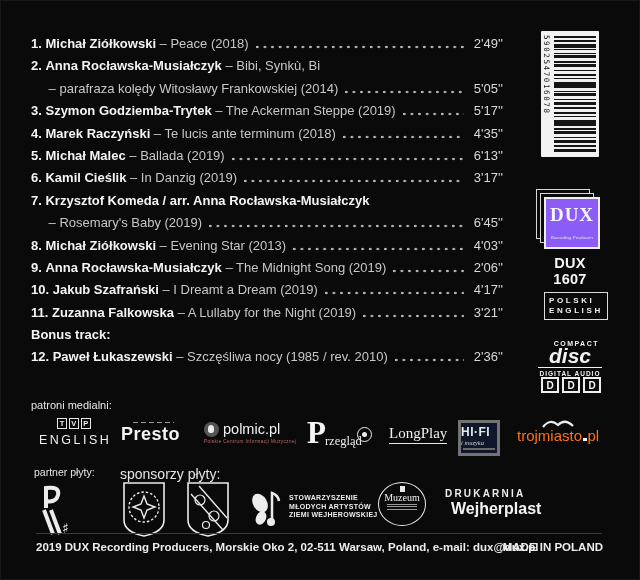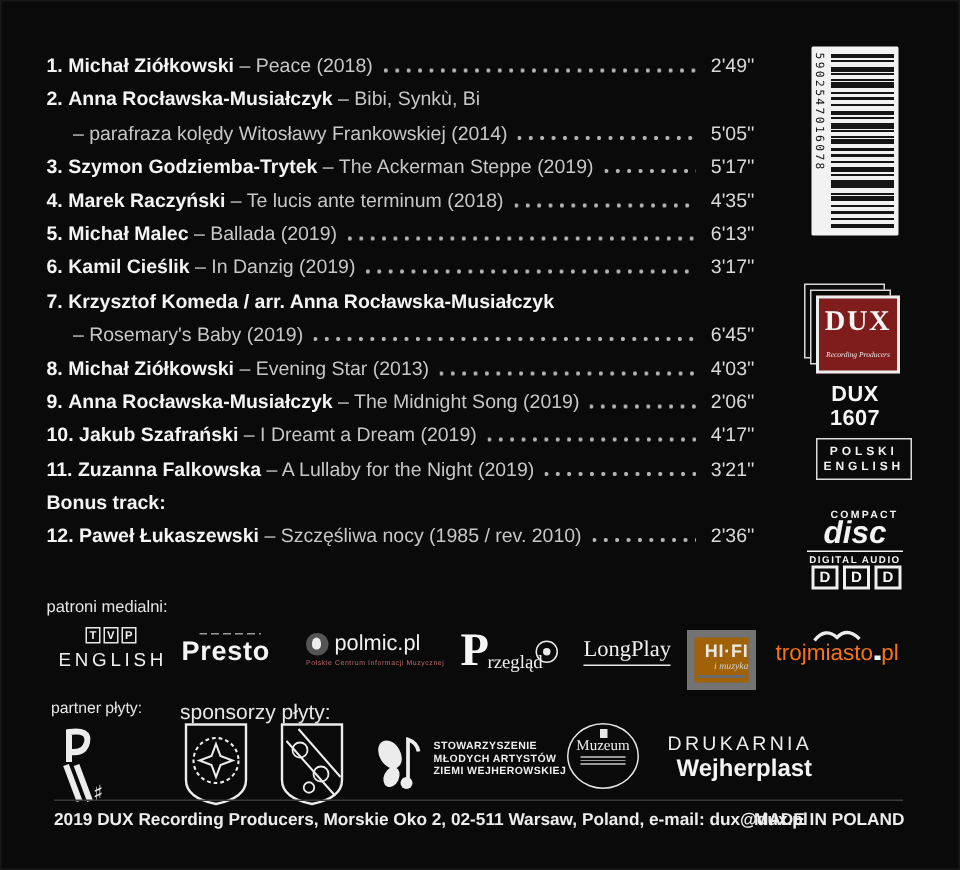--- a/index.html
+++ b/index.html
@@ -19,28 +19,28 @@
     background-size:7.6px 4px;background-repeat:repeat-x;}
   .tdur{min-width:36px;text-align:right;color:#d9d9d9;white-space:nowrap;}
   
   #barcode{position:absolute;left:540px;top:30px;width:58px;height:126px;background:#f2f2f2;border-radius:1px;}
   #barcode .digits{position:absolute;left:1px;top:4px;height:118px;writing-mode:vertical-rl;
     font-family:"DejaVu Sans Mono",monospace;font-size:7.5px;color:#111;letter-spacing:1.6px;}
   #barcode .bars{position:absolute;left:13px;right:3px;top:5px;bottom:5px;
     background-image:
       repeating-linear-gradient(to bottom,#151515 0 1.4px,transparent 1.4px 4.2px),
       repeating-linear-gradient(to bottom,#151515 0 2.4px,transparent 2.4px 9.5px);}
-  #dux-logo{position:absolute;left:543px;top:196px;width:52px;height:48px;border:2px solid #ededed;background:#7f1d1d;z-index:3;text-align:center;}
+  #dux-logo{position:absolute;left:543px;top:196px;width:52px;height:48px;border:2px solid #ededed;background:#8b5cf6;z-index:3;text-align:center;}
   .dux-stack{position:absolute;border:1.5px solid #d8d8d8;width:52px;height:48px;background:#0a0a0a;}
   #dux-stack1{left:539px;top:192px;z-index:2;}
   #dux-stack2{left:535px;top:188px;z-index:1;}
   #dux-logo .dux-word{font-family:"Liberation Serif","DejaVu Serif",serif;font-weight:bold;font-size:19px;letter-spacing:1px;margin-top:5px;color:#f5f5f5;}
   #dux-logo .dux-sub{font-family:"Liberation Serif","DejaVu Serif",serif;font-style:italic;font-size:5px;margin-top:9px;color:#e8e8e8;}
   #catalog-number{position:absolute;left:536px;top:254px;width:66px;text-align:center;font-weight:bold;font-size:14.5px;letter-spacing:0.3px;color:#f6f6f6;}
-  #lang-badge{position:absolute;left:543px;top:291px;border:1px solid #dcdcdc;padding:3px 4px;text-align:center;}
+  #lang-badge{position:absolute;left:543px;top:291px;border:1px solid #dcdcdc;padding:3px 4px;text-align:left;}
   #lang-badge div{font-weight:bold;font-size:8px;letter-spacing:2.6px;line-height:10px;color:#f1f1f1;}
   #cd-logo{position:absolute;left:537px;top:339px;width:64px;text-align:center;}
   #cd-logo .cd-top{font-weight:bold;font-size:7px;letter-spacing:1.5px;text-align:right;padding-right:3px;color:#f3f3f3;}
   #cd-logo .cd-main{font-weight:bold;font-style:italic;font-size:21px;line-height:18px;letter-spacing:0px;color:#f3f3f3;}
   #cd-logo .cd-bottom{font-weight:bold;font-size:6.5px;letter-spacing:1px;border-top:1.5px solid #f3f3f3;margin-top:2px;padding-top:1.5px;color:#f3f3f3;}
   #ddd-row{position:absolute;left:540px;top:376px;display:flex;gap:3px;}
   .ddd-box{width:14px;height:12px;border:2px solid #eeeeee;display:flex;align-items:center;justify-content:center;font-weight:bold;font-size:10px;color:#f5f5f5;}
   
   #patrons-label{position:absolute;left:30px;top:398px;font-size:11px;color:#e6e6e6;}
   #logo-tvp{position:absolute;left:38px;top:417px;width:70px;text-align:center;}
@@ -56,42 +56,42 @@
   #logo-polmic .polmic-disc::after{content:"";position:absolute;left:4px;top:3px;width:6px;height:8px;border-radius:50% 50% 40% 40%;background:#ededed;}
   #logo-polmic .polmic-name{font-size:14.5px;color:#f1f1f1;}
   #logo-polmic .polmic-cap{margin-top:2px;font-size:4.6px;letter-spacing:0.4px;color:#c06a6a;}
   #logo-przeglad{position:absolute;left:306px;top:417px;display:flex;align-items:flex-end;font-family:"Liberation Serif","DejaVu Serif",serif;}
   #logo-przeglad .p-big{font-weight:bold;font-size:31px;line-height:30px;color:#f5f5f5;}
   #logo-przeglad .p-rest{font-size:12.5px;line-height:14px;margin-left:-1px;color:#f0f0f0;}
   #logo-longplay{position:absolute;left:356px;top:424px;display:flex;align-items:center;gap:17px;}
   #logo-longplay .lp-disc{width:13px;height:13px;border:1.5px solid #ececec;border-radius:50%;position:relative;}
   #logo-longplay .lp-disc::after{content:"";position:absolute;left:4px;top:4px;width:5px;height:5px;border-radius:50%;background:#ececec;}
   #logo-longplay .lp-name{font-family:"Liberation Serif","DejaVu Serif",serif;font-size:15px;border-bottom:1px solid #e8e8e8;padding-bottom:1px;color:#f1f1f1;}
-  #logo-hifi{position:absolute;left:457px;top:419px;width:36px;height:30px;border:5px solid #737373;background:#a16207;text-align:right;}
+  #logo-hifi{position:absolute;left:457px;top:419px;width:36px;height:30px;border:3px solid #737373;background:#0f172a;text-align:left;}
   #logo-hifi .hifi-name{font-weight:bold;font-size:12px;letter-spacing:0.5px;line-height:14px;margin-top:2px;color:#e9e9e9;}
   #logo-hifi .hifi-sub{font-family:"Liberation Serif","DejaVu Serif",serif;font-style:italic;font-size:6.5px;color:#cfcfcf;}
   #logo-hifi .hifi-bar{height:2.5px;margin:1.5px 2px 0 2px;background:#6a6a6a;}
   #logo-trojmiasto{position:absolute;left:516px;top:416px;text-align:center;}
   #logo-trojmiasto svg{display:block;margin:0 auto -2px auto;}
   #logo-trojmiasto .tm-name{font-weight:normal;font-size:15px;color:#f97316;}
   #logo-trojmiasto .tm-dot{display:inline-block;width:3.5px;height:3.5px;background:#f3f3f3;margin:0 1px;}
   
   #partner-label{position:absolute;left:33px;top:465px;font-size:10.5px;color:#e6e6e6;}
   #sponsors-label{position:absolute;left:119px;top:465px;font-size:14px;color:#e6e6e6;}
   #logo-partner-monogram{position:absolute;left:37px;top:483px;}
   #logo-crest1{position:absolute;left:120px;top:479px;}
   #logo-crest2{position:absolute;left:184px;top:479px;}
   #logo-association{position:absolute;left:251px;top:484px;display:flex;align-items:center;gap:7px;}
   #logo-association .assoc-text div{font-weight:bold;font-size:7px;letter-spacing:0.3px;line-height:8.5px;color:#ededed;}
   #logo-muzeum{position:absolute;left:377px;top:481px;width:46px;height:42px;border:1.5px solid #e6e6e6;border-radius:50%;text-align:center;}
   #logo-muzeum .mz-fig{width:5px;height:6px;background:#e6e6e6;margin:3px auto 0 auto;}
   #logo-muzeum .mz-name{font-family:"Liberation Serif","DejaVu Serif",serif;font-size:10px;line-height:11px;color:#f0f0f0;}
   #logo-muzeum .mz-lines{height:6px;margin:1px 8px 0 8px;background-image:repeating-linear-gradient(to bottom,#9a9a9a 0 1px,transparent 1px 2.5px);}
   #logo-wejherplast{position:absolute;left:444px;top:487px;}
-  #logo-wejherplast .wp-top{font-weight:normal;font-size:13px;letter-spacing:2.2px;color:#ececec;}
+  #logo-wejherplast .wp-top{font-weight:bold;font-size:10px;letter-spacing:2.2px;color:#ececec;}
   #logo-wejherplast .wp-name{font-weight:bold;font-size:16px;margin-top:1px;margin-left:6px;color:#f4f4f4;}
   
   #footer-divider{position:absolute;left:35px;top:532px;width:566px;height:1px;background:#3a3a3a;}
   #footer-left{position:absolute;left:35px;top:540px;font-weight:bold;font-size:11.5px;color:#ededed;}
   #footer-right{position:absolute;right:36px;top:540px;font-weight:bold;font-size:11.5px;color:#ededed;}
   svg .st{stroke:#ececec;fill:none;}
 </style>
 </head>
 <body>
 

